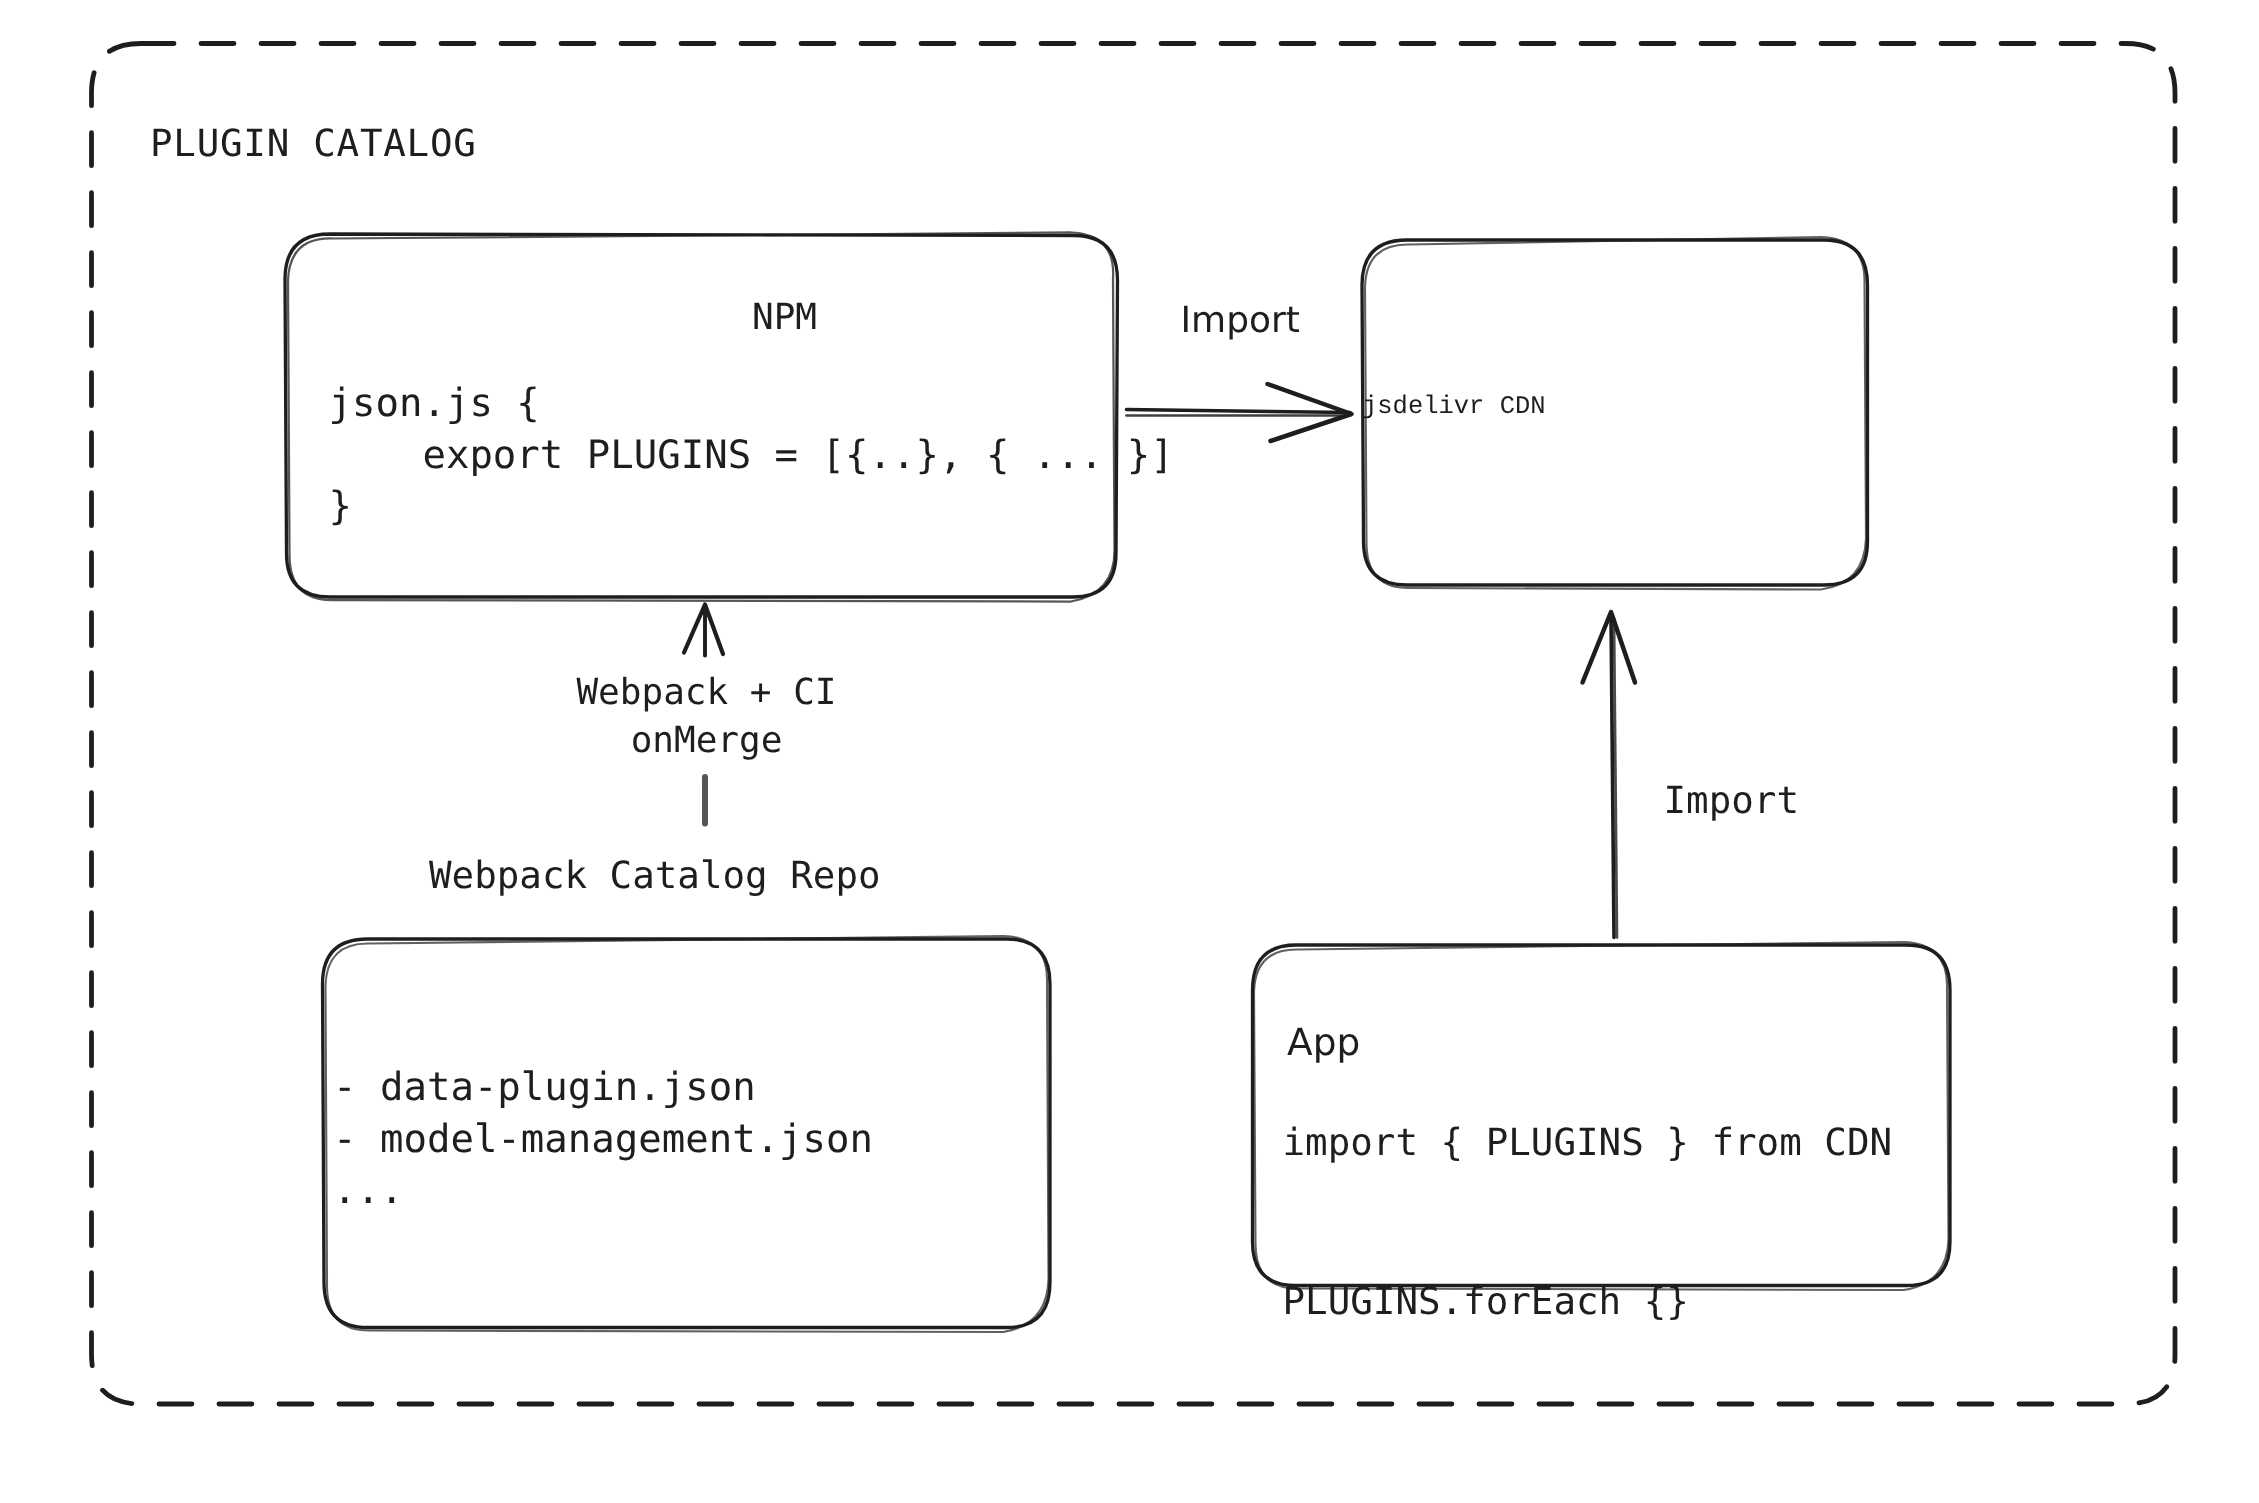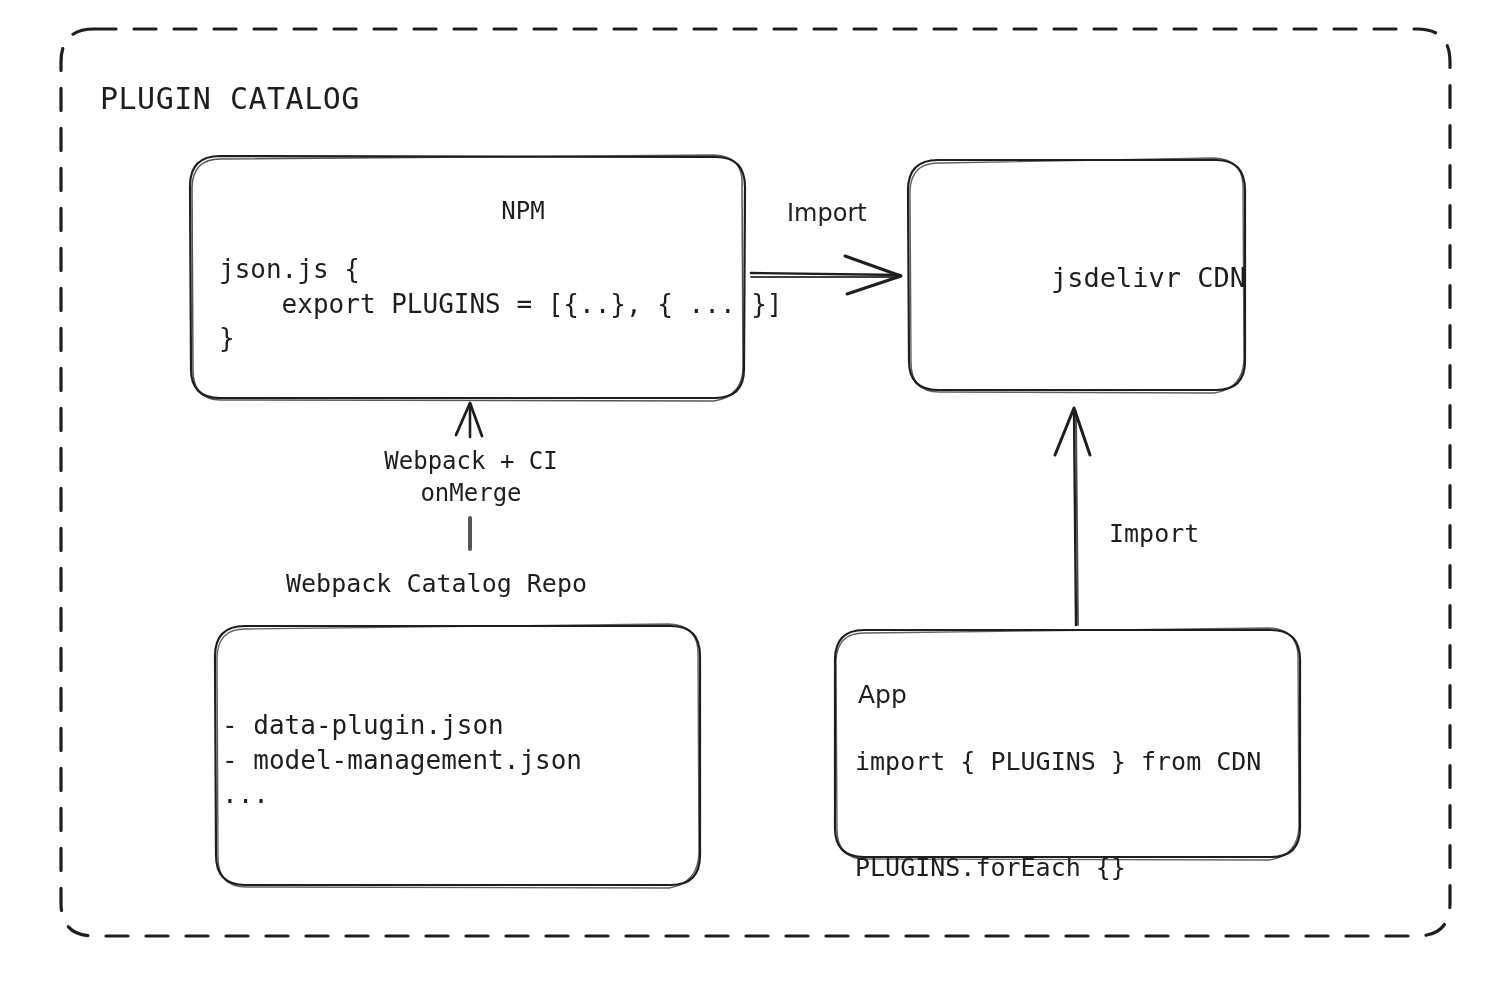--- a/index.html
+++ b/index.html
@@ -39,21 +39,21 @@
     line-height: 1.28;
   }
 
   .mono { font-family: "DejaVu Sans Mono", monospace; }
   .sans { font-family: "DejaVu Sans", sans-serif; }
 
   
   #group-title {
     left: 100px;
     top: 80px;
-    font-size: 30px;
+    font-size: 25px;
     letter-spacing: 0.5px;
   }
 
   
   #npm-title {
     left: 190px;
     top: 196px;
     width: 666px;
     text-align: center;
     font-size: 24px;
@@ -63,22 +63,23 @@
     top: 252px;
     font-size: 26px;
     line-height: 1.33;
   }
 
   
   #cdn-title {
     left: 908px;
     top: 261px;
     width: 338px;
-    text-align: right;
-    font-size: 27px;
+    text-align: left;
+    font-size: 17px;
+    font-family: Liberation Mono, monospace;
   }
 
   
   #cache-label {
     left: 787px;
     top: 198px;
     font-size: 24px;
   }
 
   

